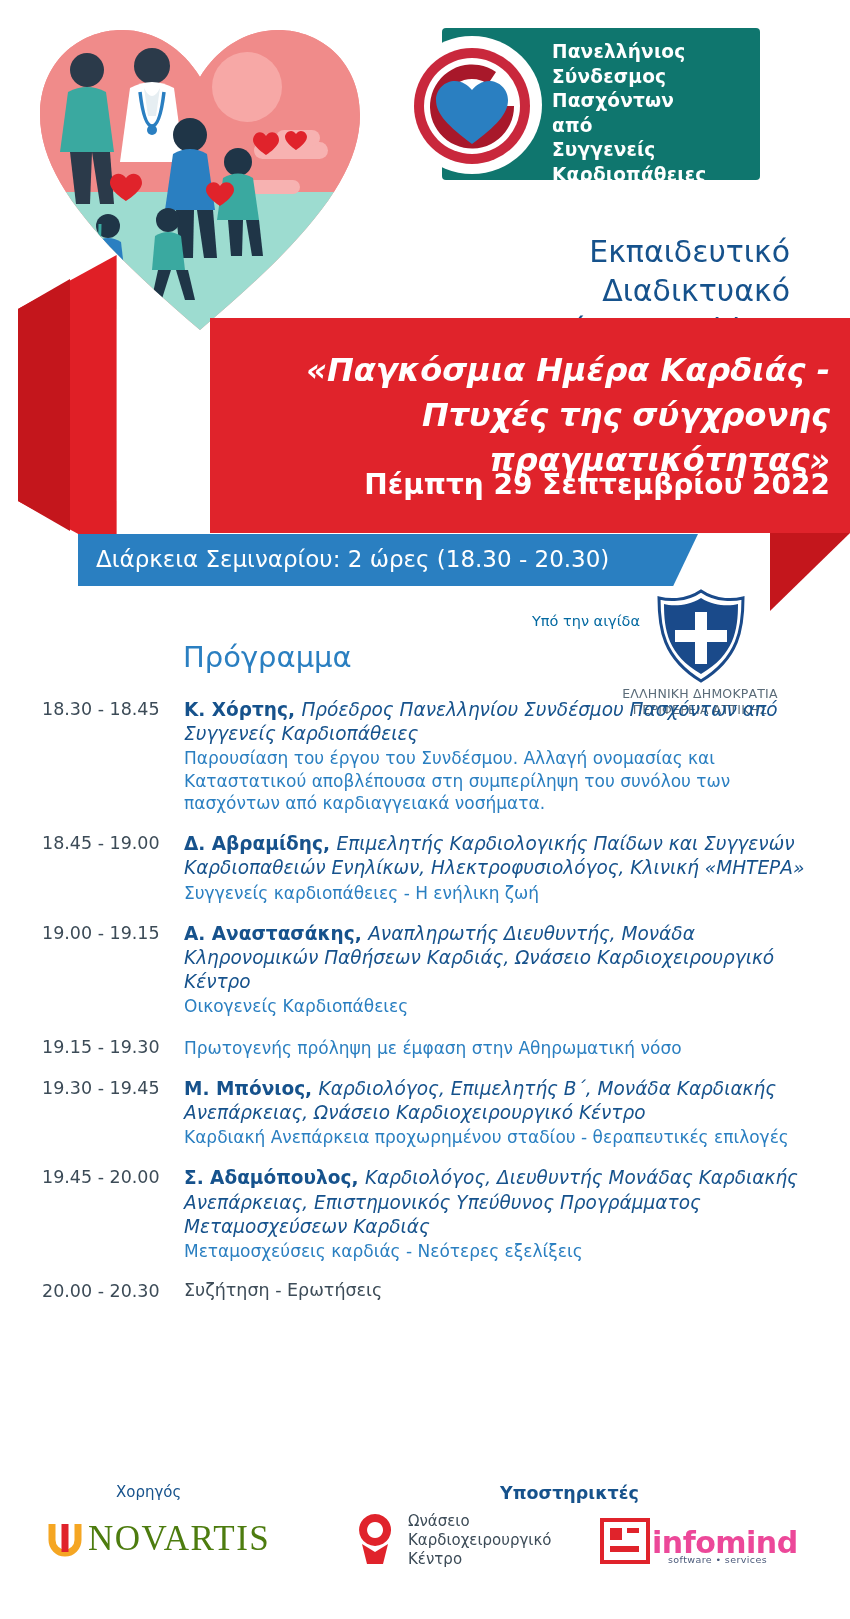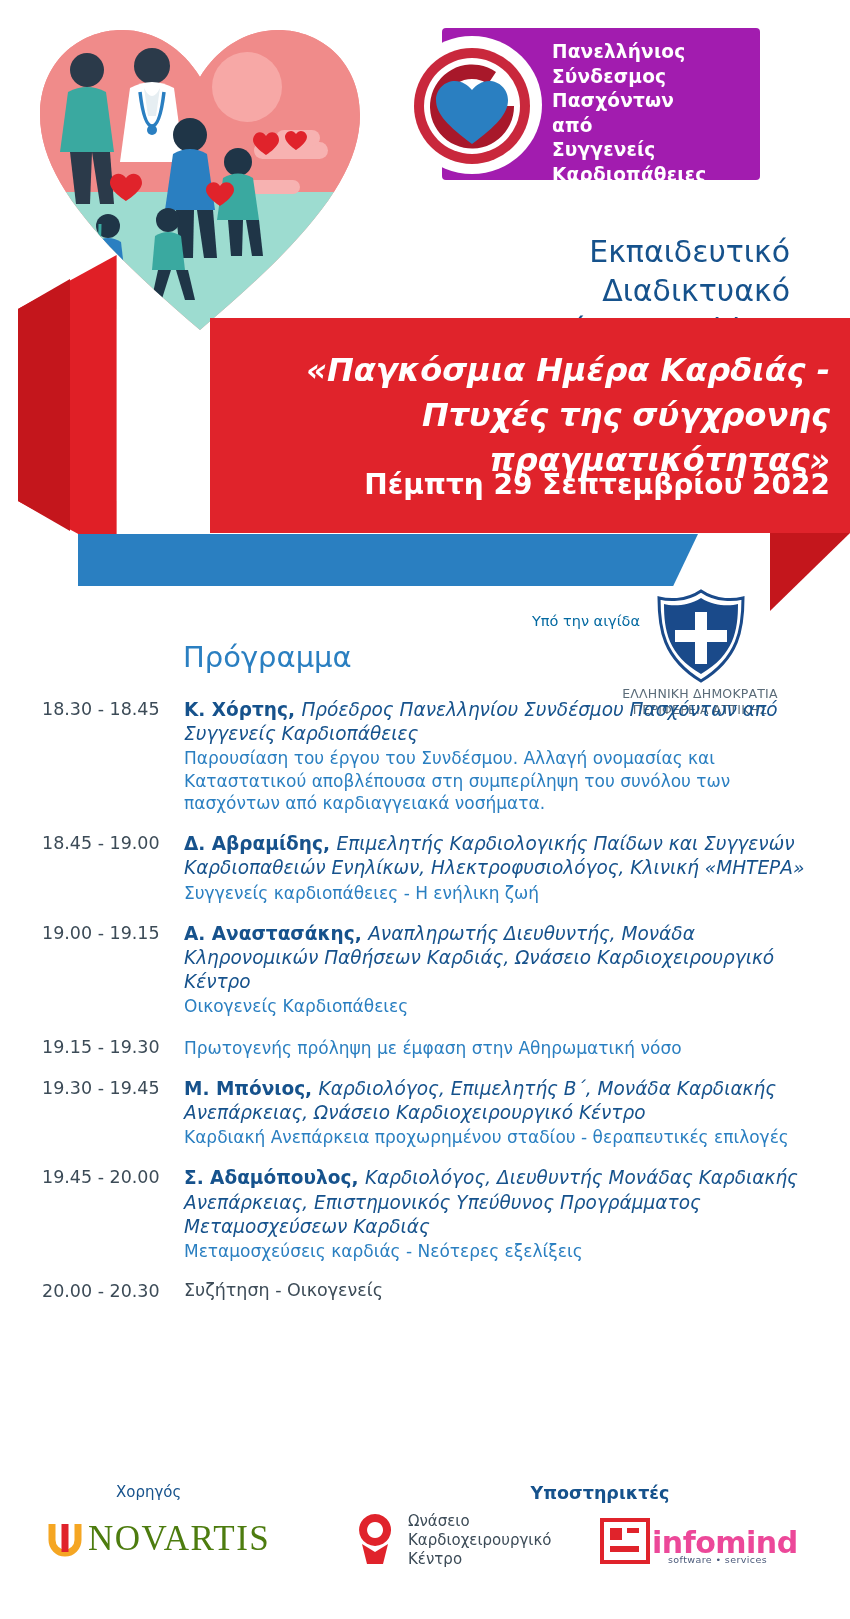--- a/index.html
+++ b/index.html
@@ -74,21 +74,21 @@
   }
 
   
   .fig { position: absolute; }
 
   
   .logo-box {
     position: absolute;
     left: 442px; top: 28px;
     width: 318px; height: 152px;
-    background: #a21caf;
+    background: #0f766e;
     border-radius: 4px;
     display: flex;
     align-items: center;
   }
   .logo-circle {
     position: absolute;
     left: -40px; top: 8px;
     width: 140px; height: 138px;
     border-radius: 50%;
     background: #ffffff;
@@ -163,21 +163,20 @@
     background: #2a7fc1;
     -webkit-clip-path: polygon(0 0, 100% 0, 96% 100%, 0 100%);
     clip-path: polygon(0 0, 100% 0, 96% 100%, 0 100%);
   }
   .blue-banner-text {
     position: absolute;
     left: 96px; top: 546px;
     color: #ffffff;
     font-size: 23px;
     font-weight: 400;
-    margin-top: 44px;
   }
 
   
   .aegis-label {
     position: absolute;
     left: 500px; top: 613px;
     width: 140px;
     text-align: right;
     color: #0369a1;
     font-size: 14.5px;
@@ -250,21 +249,21 @@
     position: absolute;
     left: 116px; top: 1483px;
     color: #16528c;
     font-size: 15px;
     font-weight: 400;
   }
   .supporters-label {
     position: absolute;
     left: 500px; top: 1483px;
     width: 200px;
-    text-align: center;
+    text-align: left;
     color: #16528c;
     font-size: 17.5px;
     font-weight: 700;
   }
   .novartis {
     position: absolute;
     left: 42px; top: 1516px;
     display: flex;
     align-items: center;
   }
@@ -462,21 +461,21 @@
       <div class="time">19.45 - 20.00</div>
       <div class="entry">
         <div class="speaker"><span>Σ. Αδαμόπουλος,</span> <span class="role">Καρδιολόγος, Διευθυντής Μονάδας Καρδιακής Ανεπάρκειας, Επιστημονικός Υπεύθυνος Προγράμματος Μεταμοσχεύσεων Καρδιάς</span></div>
         <div class="topic">Μεταμοσχεύσεις καρδιάς - Νεότερες εξελίξεις</div>
       </div>
     </div>
 
     <div class="row">
       <div class="time">20.00 - 20.30</div>
       <div class="entry">
-        <div class="plain">Συζήτηση - Οικογενείς</div>
+        <div class="plain">Συζήτηση - Ερωτήσεις</div>
       </div>
     </div>
 
   </div>
 
   <div class="sponsor-label">Χορηγός</div>
   <div class="supporters-label">Υποστηρικτές</div>
 
   <div class="novartis">
     <svg width="46" height="46" viewBox="0 0 46 46">

